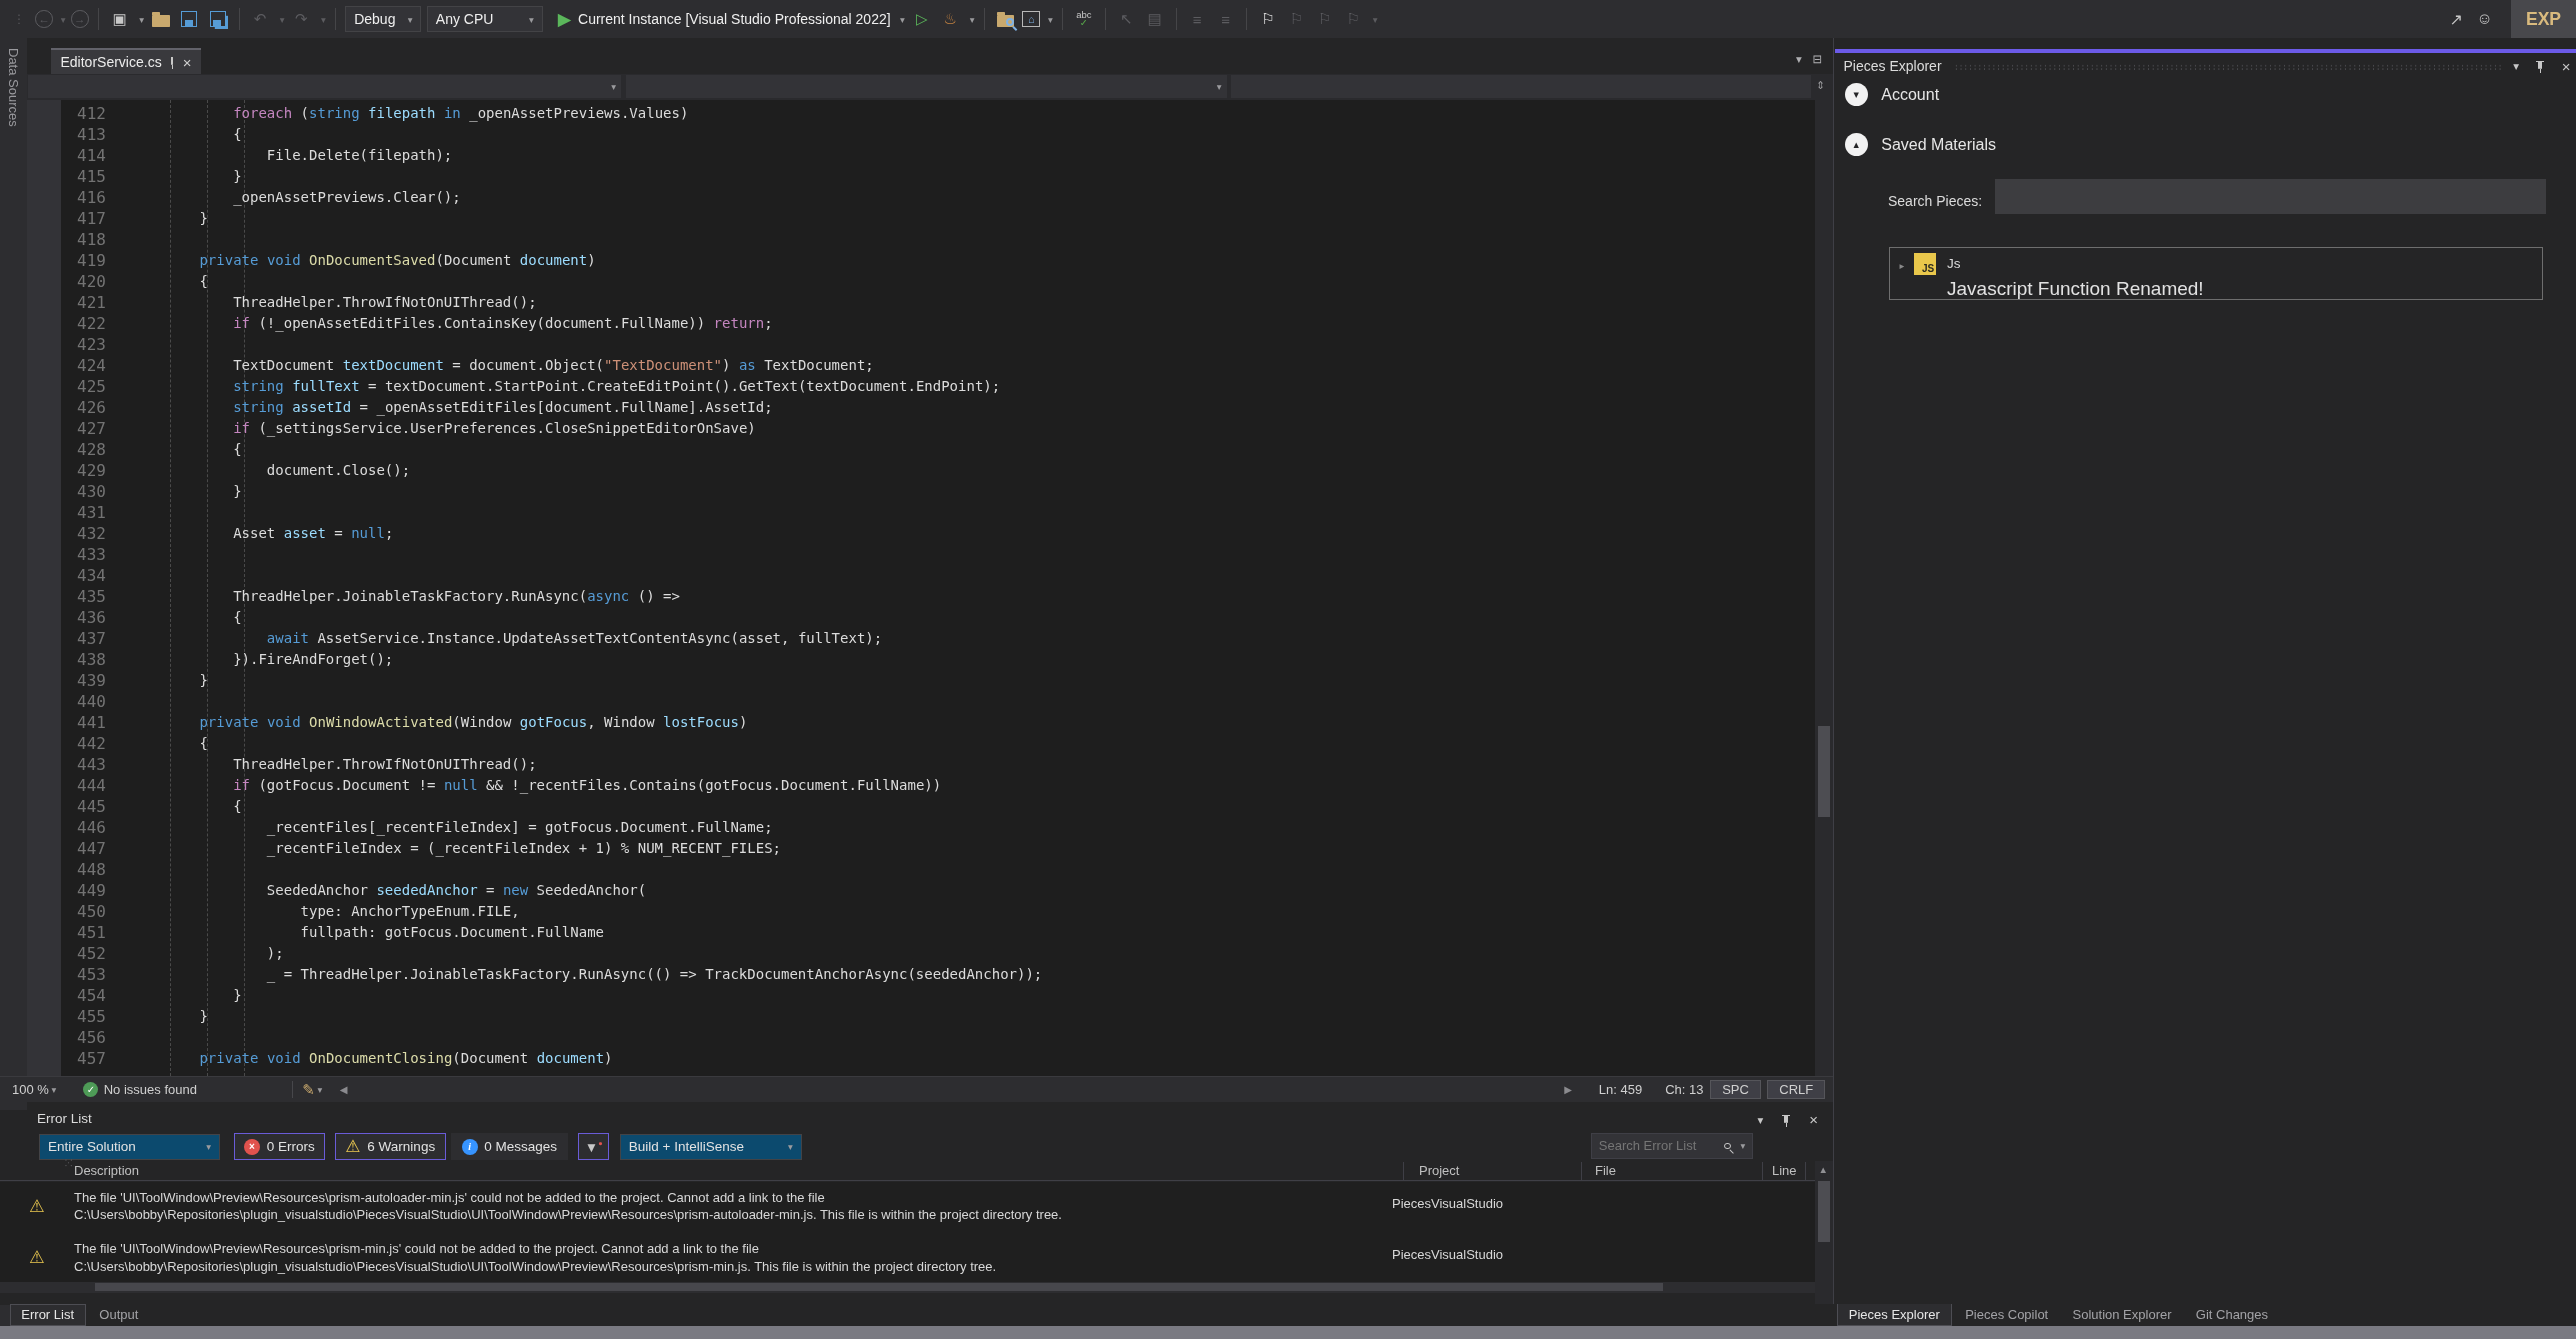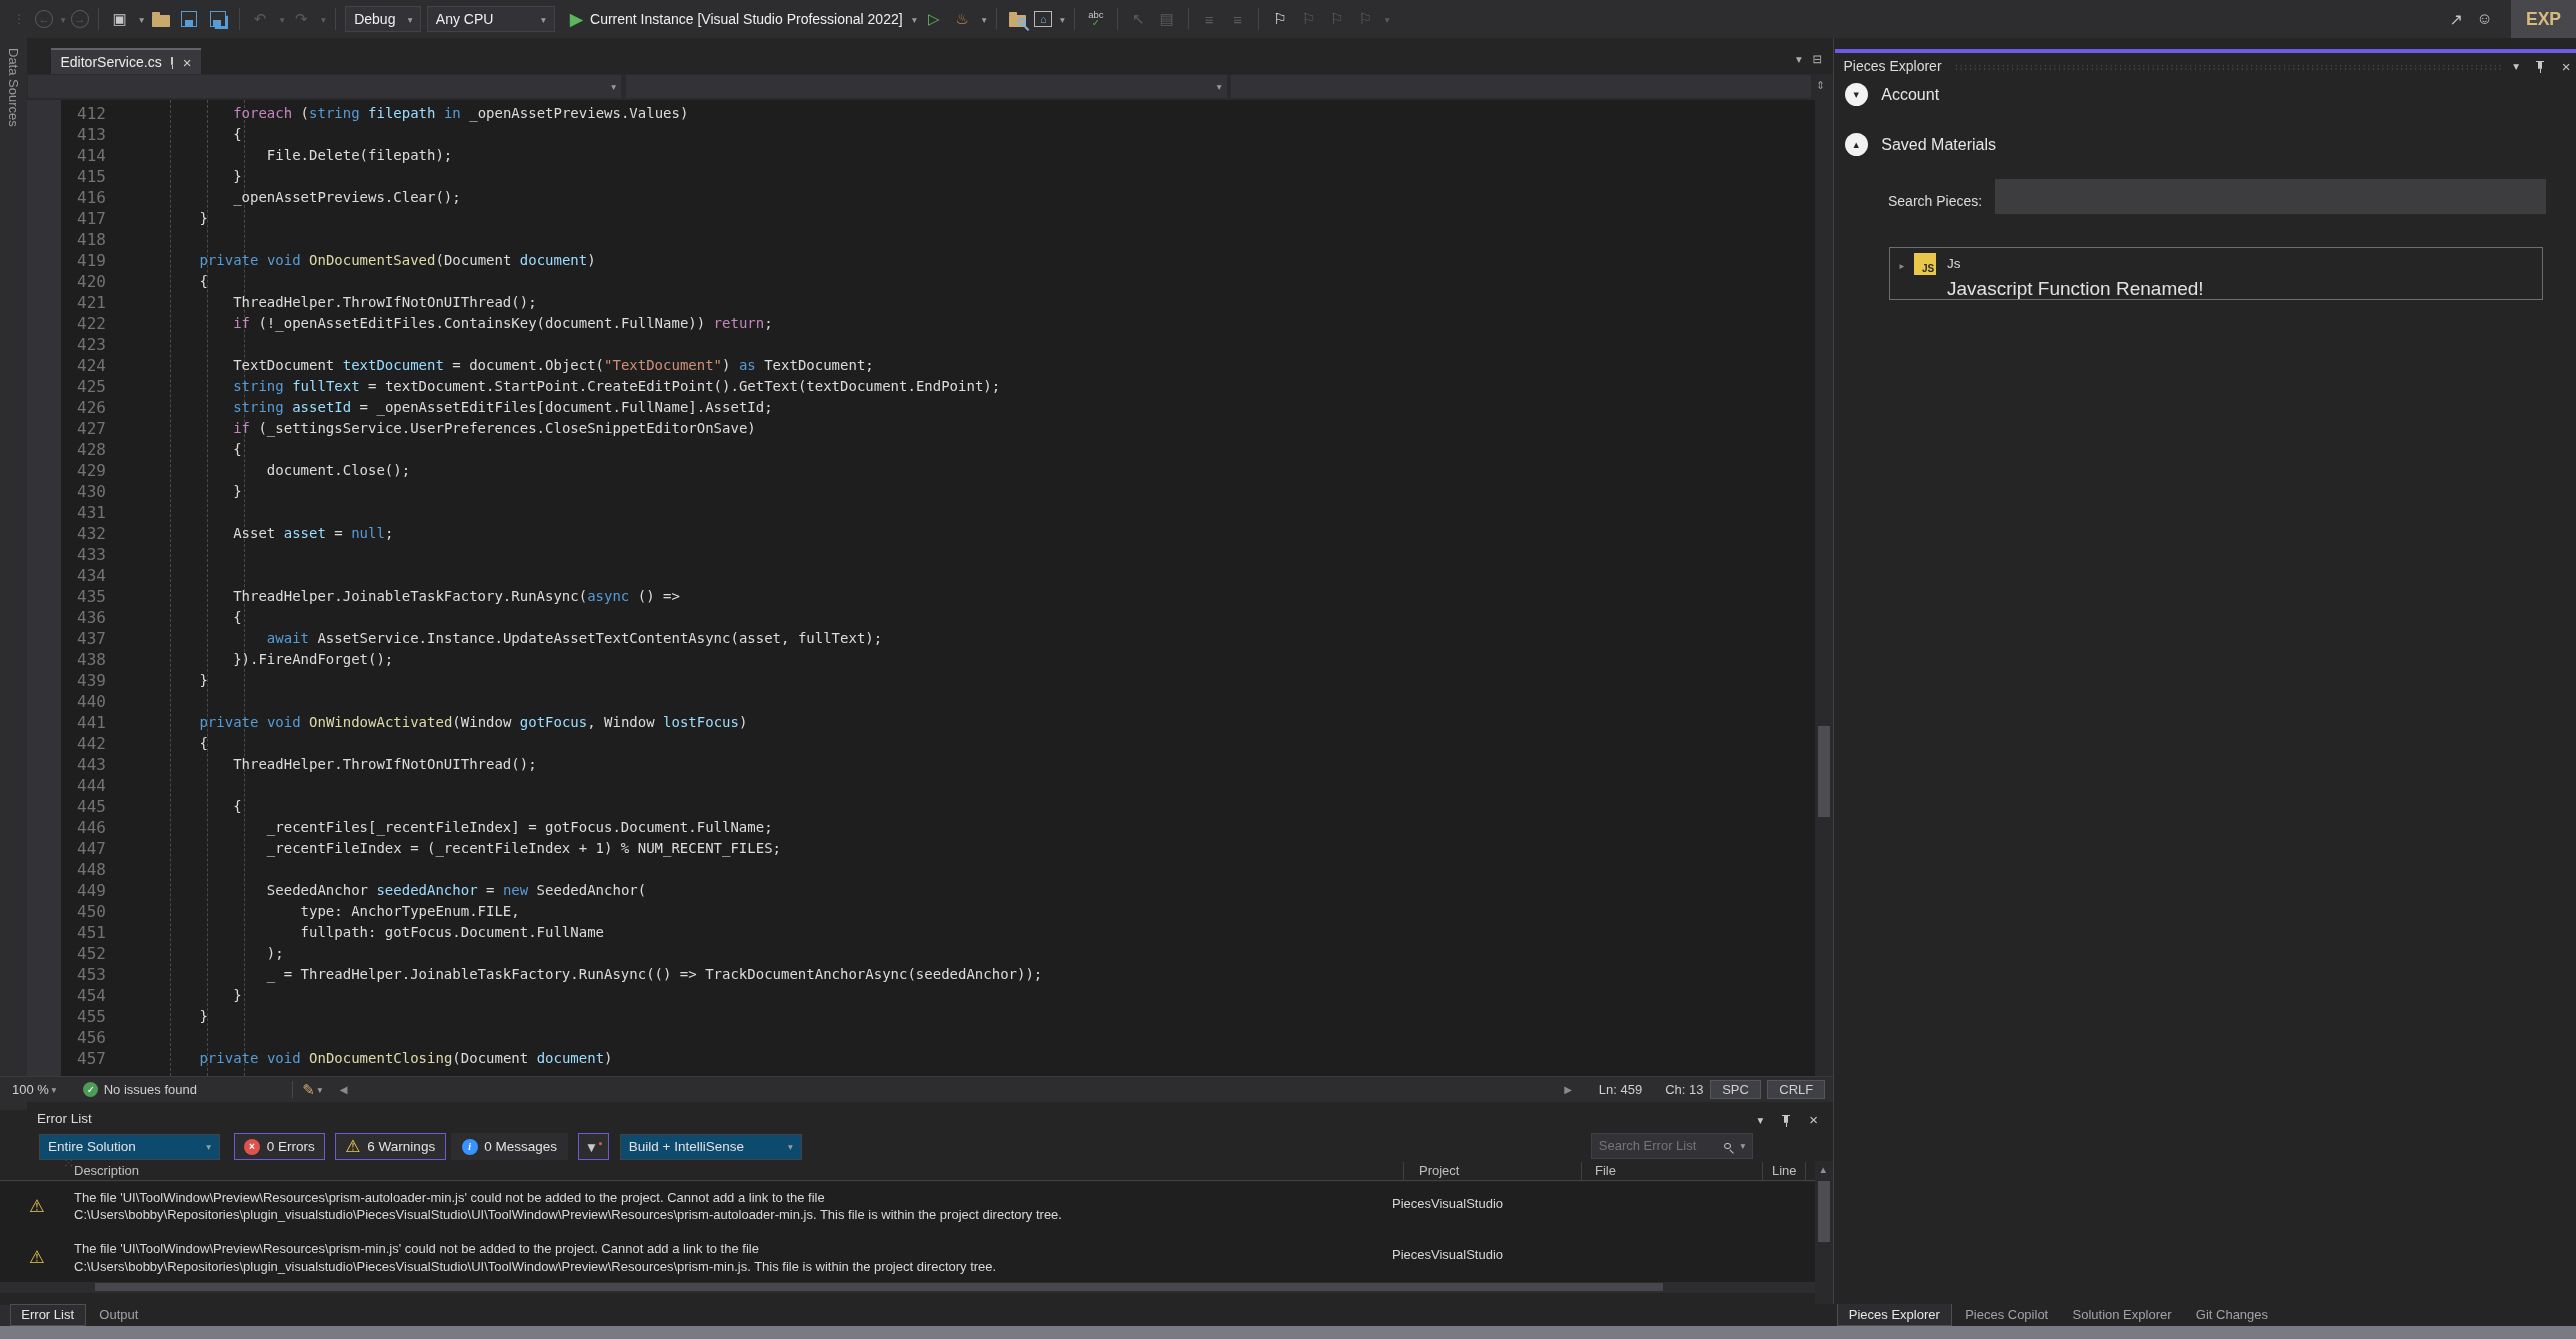--- a/index.html
+++ b/index.html
@@ -158,21 +158,21 @@
   <span class="tb-sep"></span>
   <span class="tb-ico dim">↶</span>
   <span class="dd-arrow dim">▾</span>
   <span class="tb-ico dim">↷</span>
   <span class="dd-arrow dim">▾</span>
   <span class="tb-sep"></span>
   <div class="tb-select">
     <span>Debug</span>
     <span class="dd-arrow">▾</span>
   </div>
-  <div class="tb-select" style="width:128px;justify-content:space-between;">
+  <div class="tb-select" style="width:116px;justify-content:space-between;">
     <span>Any CPU</span>
     <span class="dd-arrow">▾</span>
   </div>
   <div class="run-group" style="margin-left:9.5px;">
     <span class="play">▶</span>
     <span>Current Instance [Visual Studio Professional 2022]</span>
     <span class="dd-arrow">▾</span>
   </div>
   <span class="tb-ico" style="color:#5BB75B;">▷</span>
   <span class="tb-ico" style="color:#C08040;">♨</span>
@@ -268,21 +268,21 @@
       <div class="code-line"><span class="ln">434</span><span class="ct"></span></div>
       <div class="code-line"><span class="ln">435</span><span class="ct"><span class="tk-p">            ThreadHelper.JoinableTaskFactory.RunAsync(</span><span class="tk-k">async</span><span class="tk-p"> () =&gt;</span></span></div>
       <div class="code-line"><span class="ln">436</span><span class="ct"><span class="tk-p">            {</span></span></div>
       <div class="code-line"><span class="ln">437</span><span class="ct"><span class="tk-p">                </span><span class="tk-k">await</span><span class="tk-p"> AssetService.Instance.UpdateAssetTextContentAsync(asset, fullText);</span></span></div>
       <div class="code-line"><span class="ln">438</span><span class="ct"><span class="tk-p">            }).FireAndForget();</span></span></div>
       <div class="code-line"><span class="ln">439</span><span class="ct"><span class="tk-p">        }</span></span></div>
       <div class="code-line"><span class="ln">440</span><span class="ct"></span></div>
       <div class="code-line"><span class="ln">441</span><span class="ct"><span class="tk-p">        </span><span class="tk-k">private</span><span class="tk-p"> </span><span class="tk-k">void</span><span class="tk-p"> </span><span class="tk-m">OnWindowActivated</span><span class="tk-p">(Window </span><span class="tk-v">gotFocus</span><span class="tk-p">, Window </span><span class="tk-v">lostFocus</span><span class="tk-p">)</span></span></div>
       <div class="code-line"><span class="ln">442</span><span class="ct"><span class="tk-p">        {</span></span></div>
       <div class="code-line"><span class="ln">443</span><span class="ct"><span class="tk-p">            ThreadHelper.ThrowIfNotOnUIThread();</span></span></div>
-      <div class="code-line"><span class="ln">444</span></div>
+      <div class="code-line"><span class="ln">444</span><span class="ct"><span class="tk-p">            </span><span class="tk-c">if</span><span class="tk-p"> (gotFocus.Document != </span><span class="tk-k">null</span><span class="tk-p"> &amp;&amp; !_recentFiles.Contains(gotFocus.Document.FullName))</span></span></div>
       <div class="code-line"><span class="ln">445</span><span class="ct"><span class="tk-p">            {</span></span></div>
       <div class="code-line"><span class="ln">446</span><span class="ct"><span class="tk-p">                _recentFiles[_recentFileIndex] = gotFocus.Document.FullName;</span></span></div>
       <div class="code-line"><span class="ln">447</span><span class="ct"><span class="tk-p">                _recentFileIndex = (_recentFileIndex + 1) % NUM_RECENT_FILES;</span></span></div>
       <div class="code-line"><span class="ln">448</span><span class="ct"></span></div>
       <div class="code-line"><span class="ln">449</span><span class="ct"><span class="tk-p">                SeededAnchor </span><span class="tk-v">seededAnchor</span><span class="tk-p"> = </span><span class="tk-k">new</span><span class="tk-p"> SeededAnchor(</span></span></div>
       <div class="code-line"><span class="ln">450</span><span class="ct"><span class="tk-p">                    type: AnchorTypeEnum.FILE,</span></span></div>
       <div class="code-line"><span class="ln">451</span><span class="ct"><span class="tk-p">                    fullpath: gotFocus.Document.FullName</span></span></div>
       <div class="code-line"><span class="ln">452</span><span class="ct"><span class="tk-p">                );</span></span></div>
       <div class="code-line"><span class="ln">453</span><span class="ct"><span class="tk-p">                _ = ThreadHelper.JoinableTaskFactory.RunAsync(() =&gt; TrackDocumentAnchorAsync(seededAnchor));</span></span></div>
       <div class="code-line"><span class="ln">454</span><span class="ct"><span class="tk-p">            }</span></span></div>

